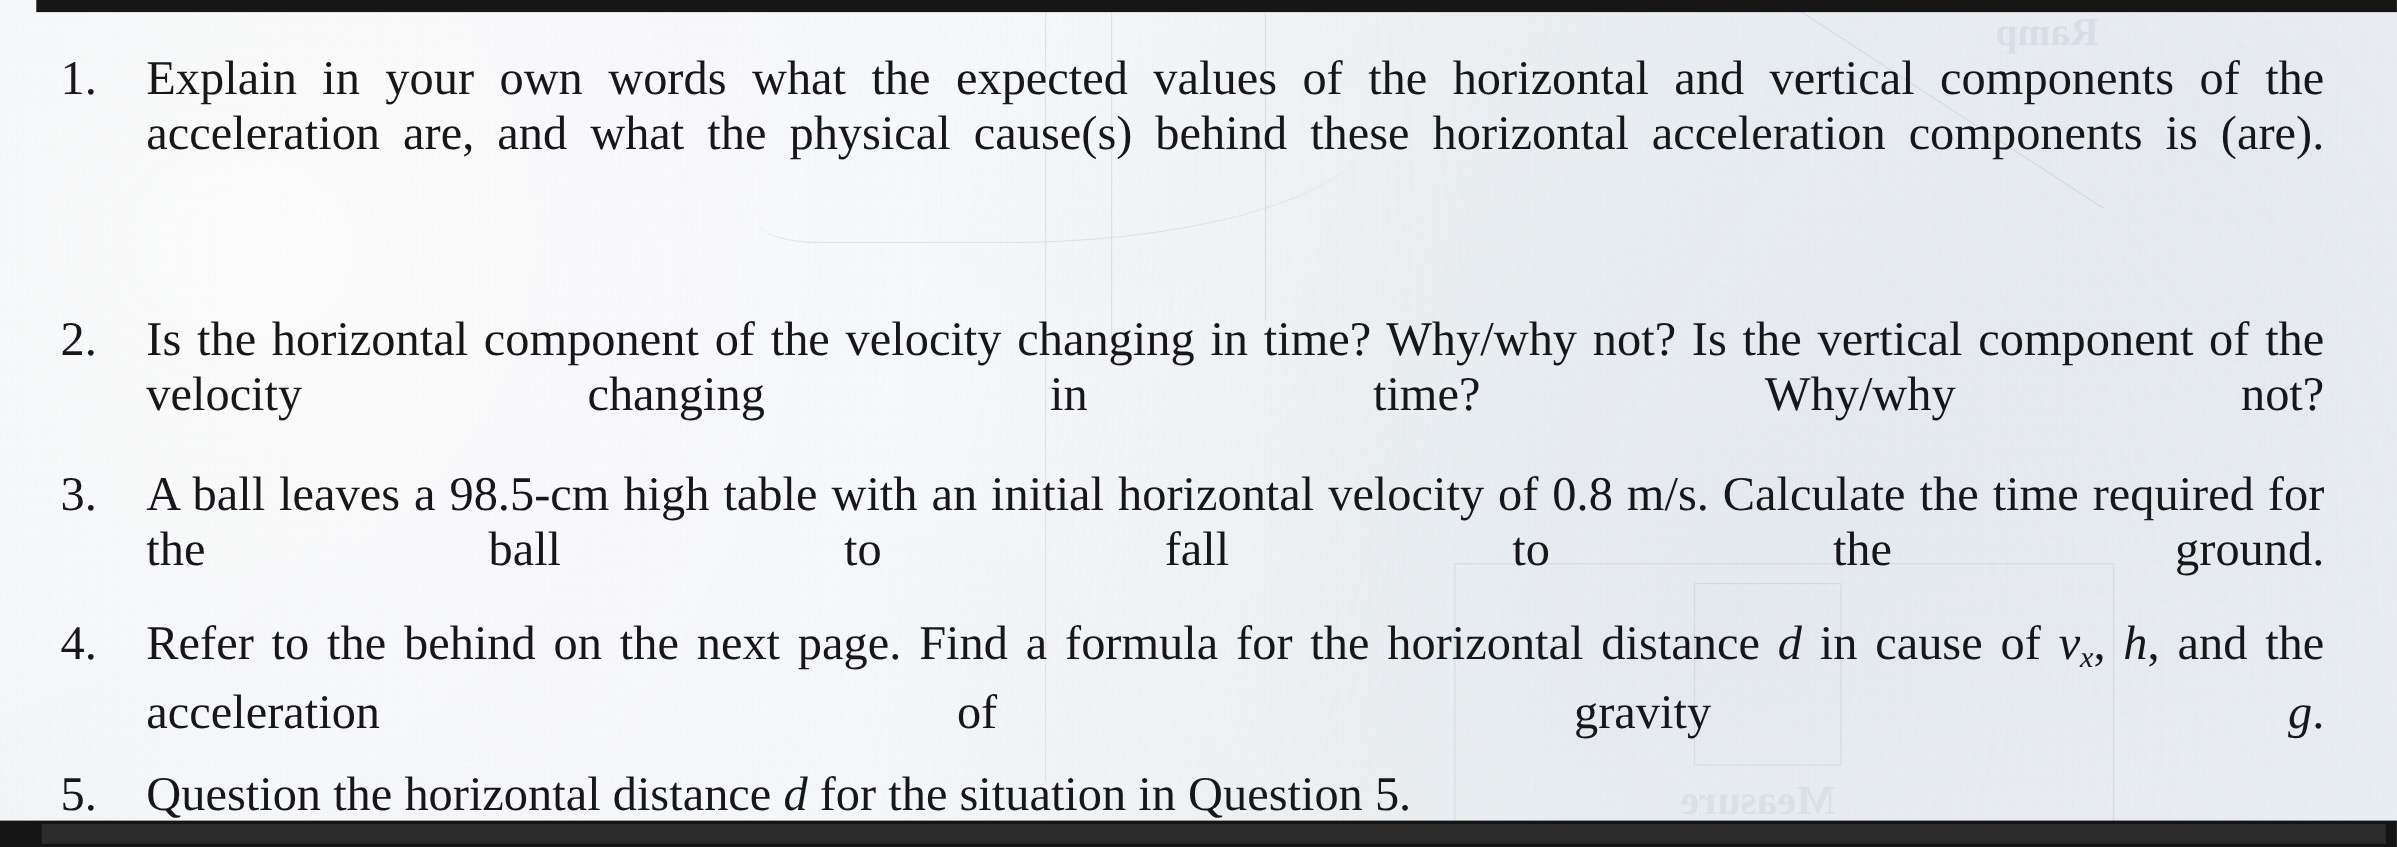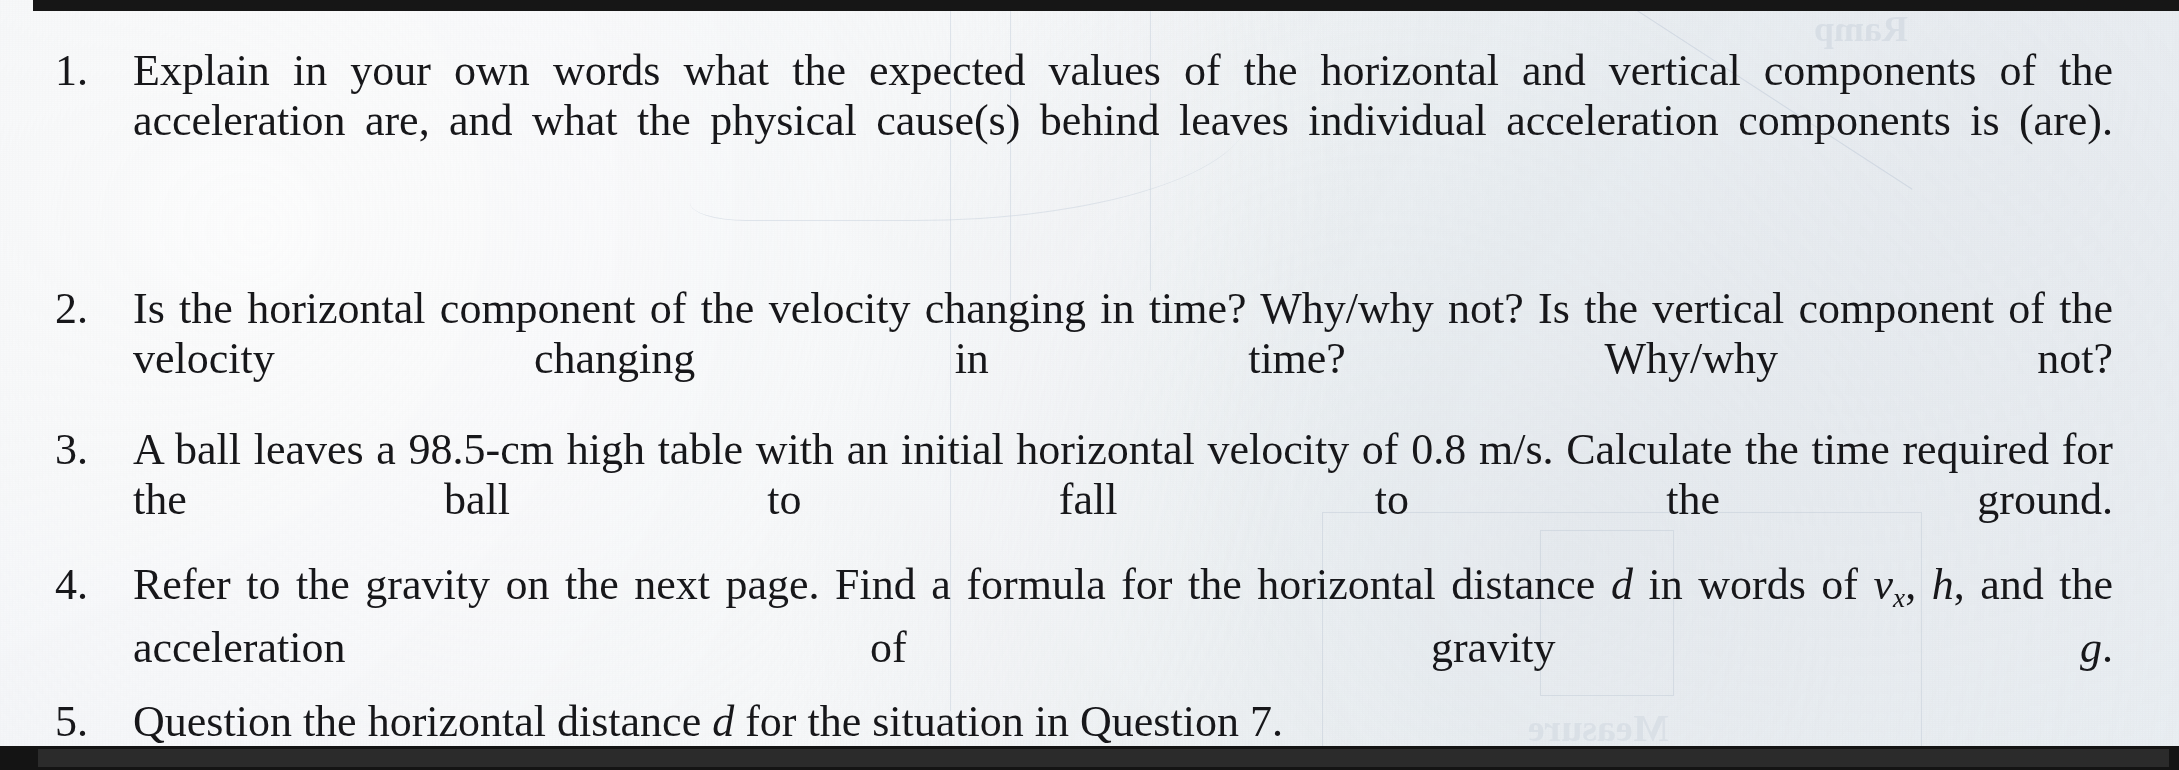--- a/index.html
+++ b/index.html
@@ -214,38 +214,38 @@
   <div class="showthrough st-ramp">Ramp</div>
   <div class="showthrough st-measure">Measure</div>
 
   <div class="scan-bar-top"></div>
   <div class="scan-bar-bottom"></div>
 
   <ol class="question-list">
 
     <li class="question-item" id="q1">
       <span class="q-num">1.</span>
-      <span class="q-text">Explain in your own words what the expected values of the horizontal and vertical components of the acceleration are, and what the physical cause(s) behind leaves individual acceleration components is (are).</span>
+      <span class="q-text">Explain in your own words what the expected values of the horizontal and vertical components of the acceleration are, and what the physical cause(s) behind these horizontal acceleration components is (are).</span>
     </li>
 
     <li class="question-item" id="q2">
       <span class="q-num">2.</span>
       <span class="q-text">Is the horizontal component of the velocity changing in time? Why/why not? Is the vertical component of the velocity changing in time? Why/why not?</span>
     </li>
 
     <li class="question-item" id="q3">
       <span class="q-num">3.</span>
       <span class="q-text">A ball leaves a 98.5-cm high table with an initial horizontal velocity of 0.8 m/s. Calculate the time required for the ball to fall to the ground.</span>
     </li>
 
     <li class="question-item" id="q4">
       <span class="q-num">4.</span>
-      <span class="q-text"><span>Refer to the gravity on the next page. Find a formula for the horizontal distance </span><span class="mathvar">d</span><span> in words of </span><span class="mathvar">v</span><span class="mathsub">x</span><span>, </span><span class="mathvar">h</span><span>, and the acceleration of gravity </span><span class="mathvar">g</span><span>.</span></span>
+      <span class="q-text"><span>Refer to the behind on the next page. Find a formula for the horizontal distance </span><span class="mathvar">d</span><span> in cause of </span><span class="mathvar">v</span><span class="mathsub">x</span><span>, </span><span class="mathvar">h</span><span>, and the acceleration of gravity </span><span class="mathvar">g</span><span>.</span></span>
     </li>
 
     <li class="question-item no-justify" id="q5">
       <span class="q-num">5.</span>
-      <span class="q-text"><span>Question the horizontal distance </span><span class="mathvar">d</span><span> for the situation in Question 7.</span></span>
+      <span class="q-text"><span>Question the horizontal distance </span><span class="mathvar">d</span><span> for the situation in Question 5.</span></span>
     </li>
 
   </ol>
 
 </div>
 
 </body></html>

